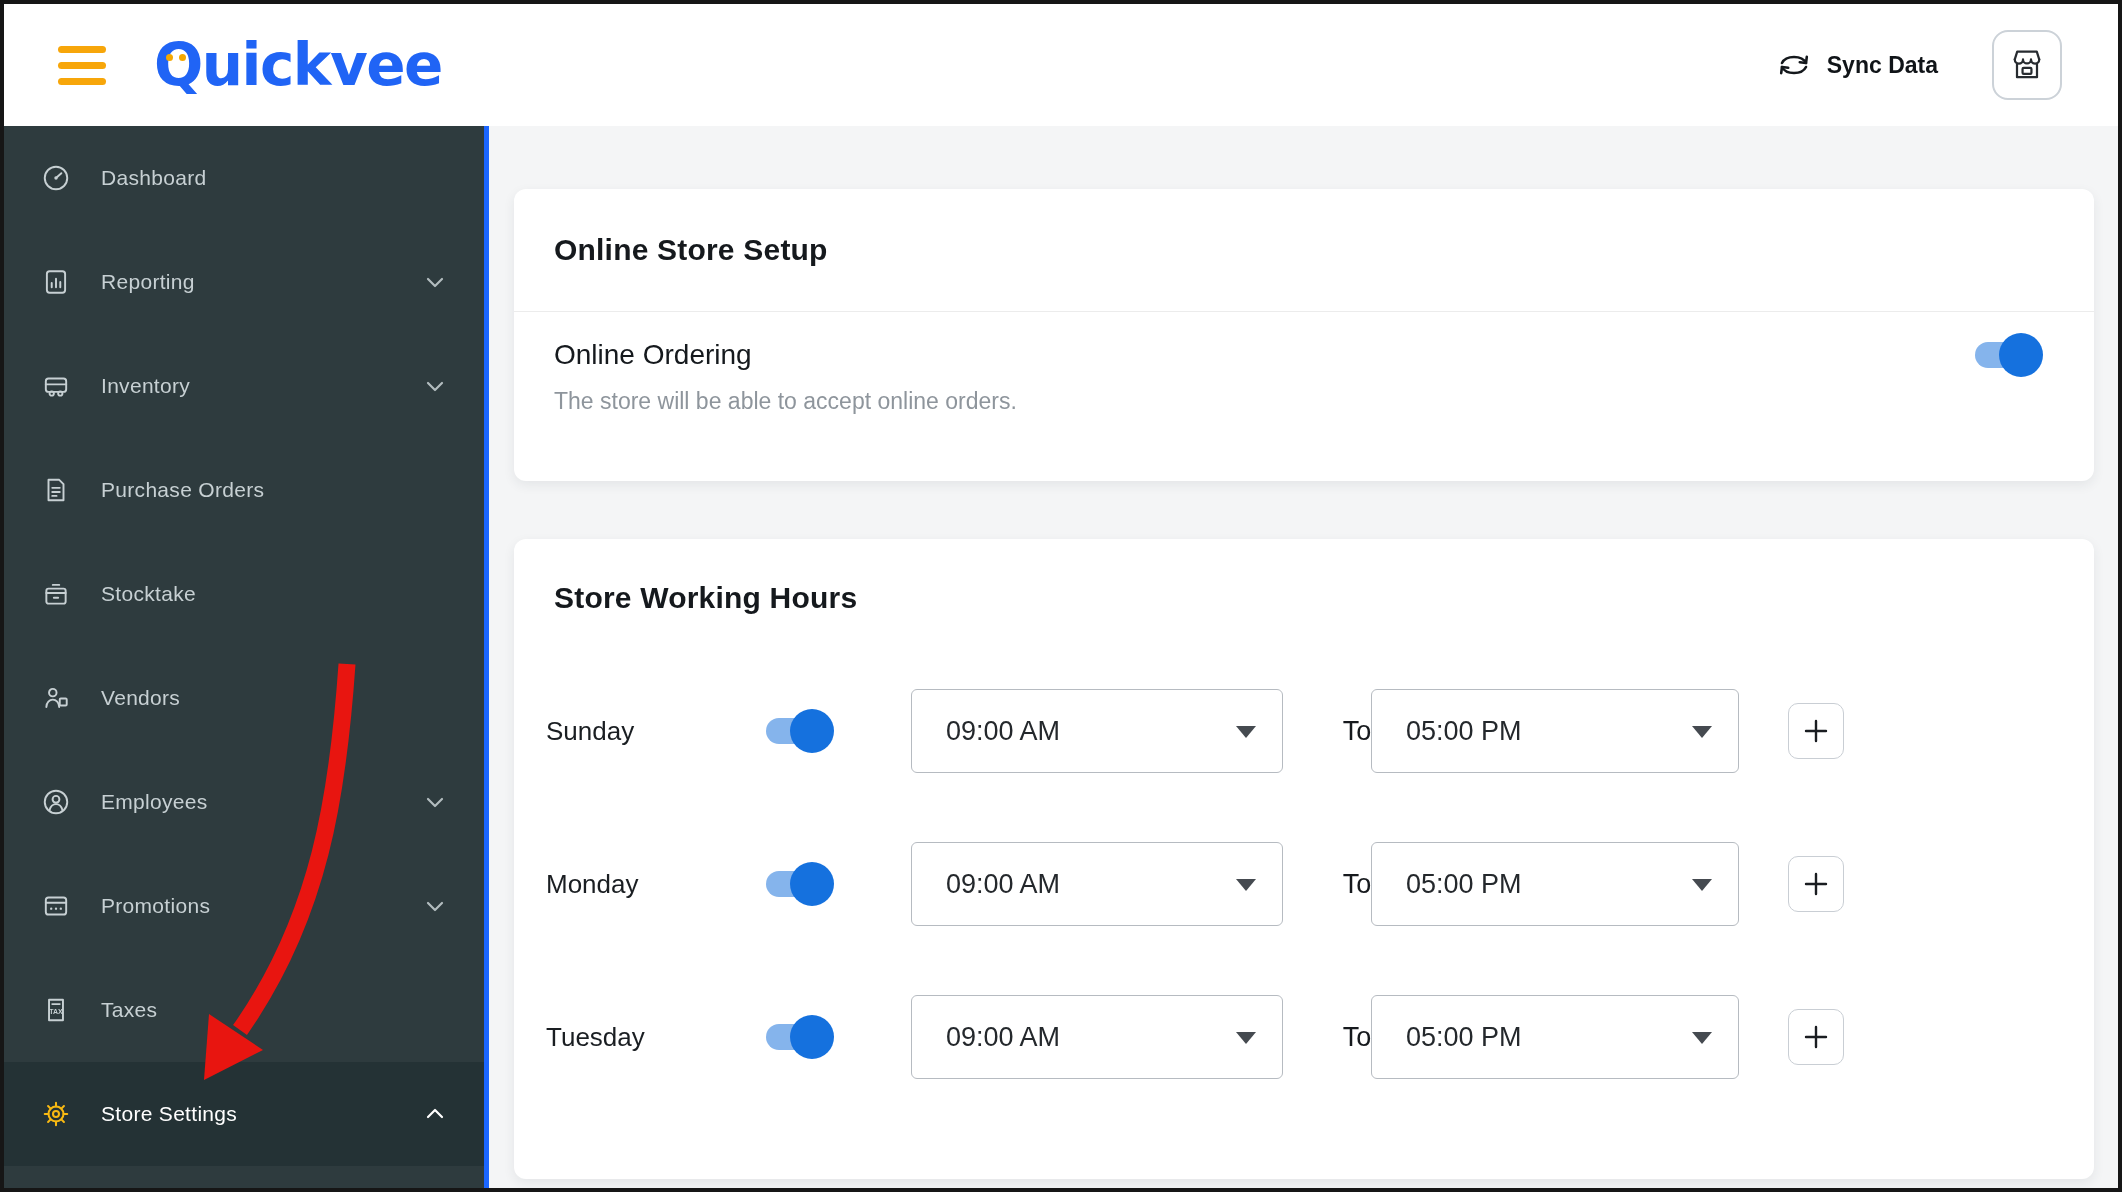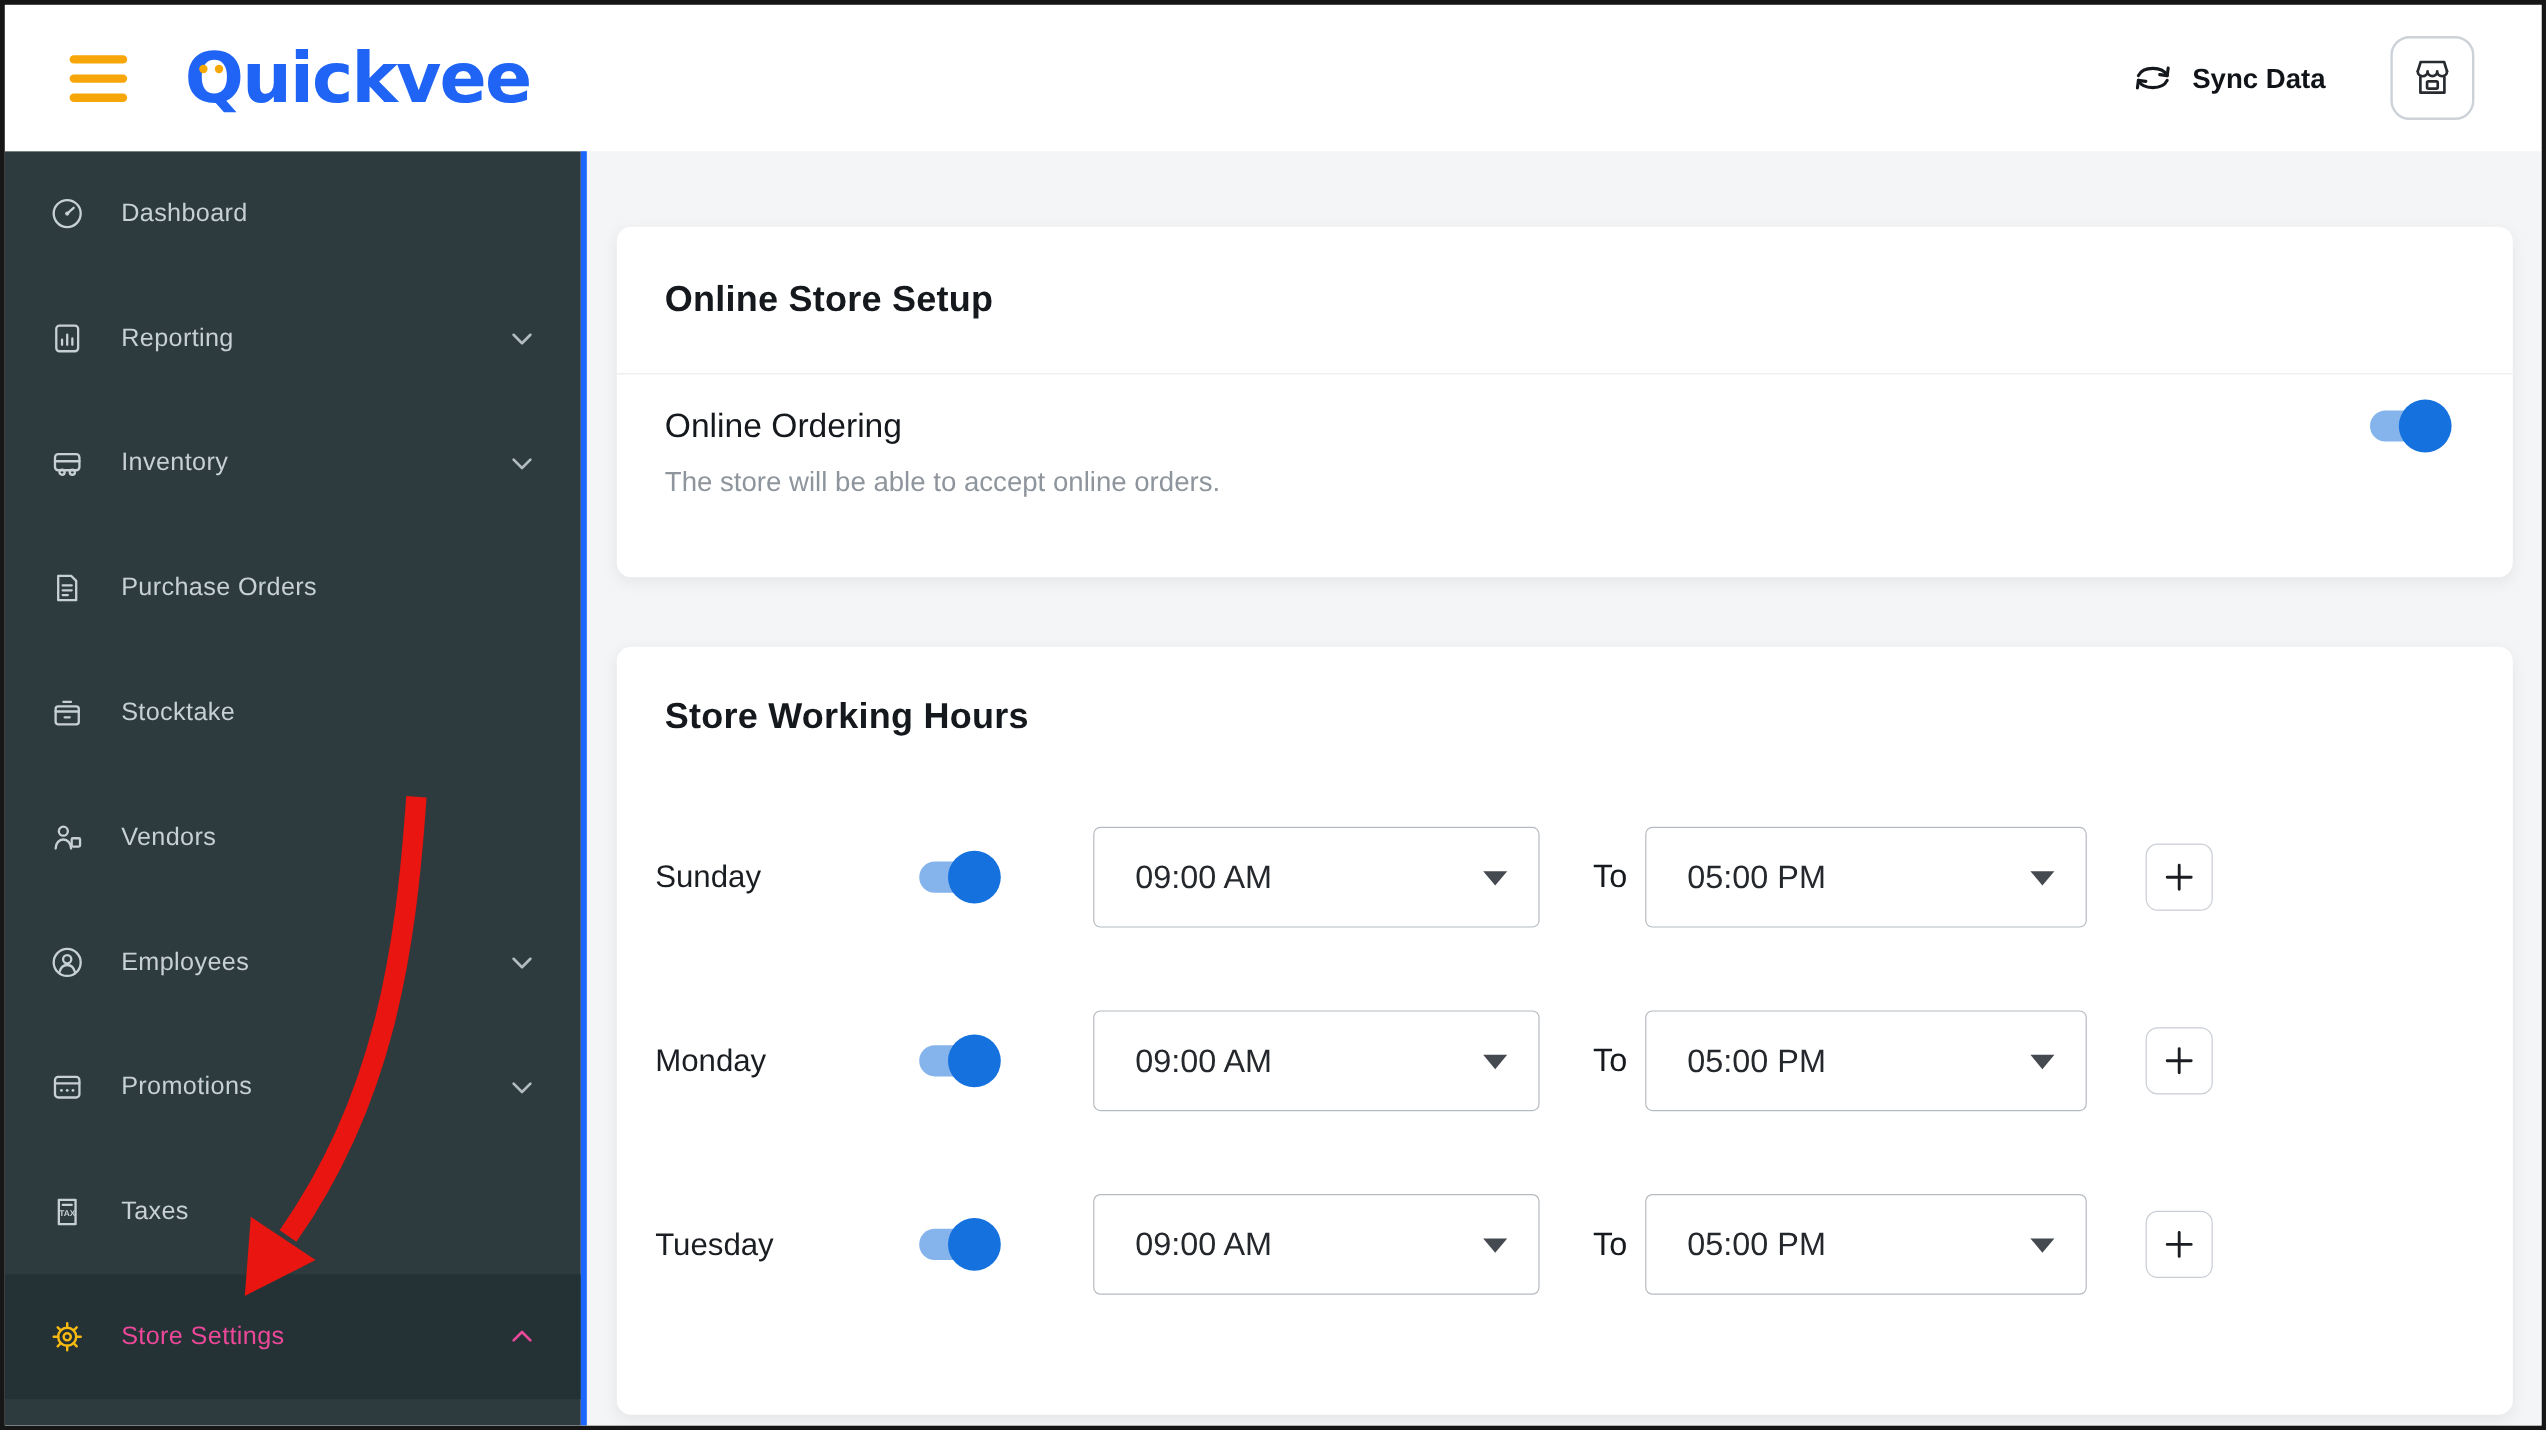--- a/index.html
+++ b/index.html
@@ -22,21 +22,21 @@
              display:flex;align-items:center;justify-content:center;cursor:pointer;}
 
   
   .sidebar{position:absolute;top:122px;left:0;width:480px;bottom:0;background:#2e3b3e;z-index:4;}
   .nav-item{height:104px;display:flex;align-items:center;padding:0 36px 0 34px;color:#c7d0d3;cursor:pointer;}
   .nav-icon{width:36px;display:flex;justify-content:center;align-items:center;}
   .nav-label{margin-left:27px;font-size:21px;letter-spacing:.3px;}
   .chev{margin-left:auto;color:#b2bcbf;display:flex;}
   .chev.up svg{transform:rotate(180deg);}
   .nav-item.active{background:#243235;color:#f8b912;}
-  .nav-item.active .nav-label,.nav-item.active .chev{color:#ec4899;}
+  .nav-item.active .nav-label,.nav-item.active .chev{color:#ffffff;}
 
   .accent{position:absolute;left:480px;top:122px;width:5px;bottom:0;background:#1b66ff;z-index:6;}
 
   
   .main{position:absolute;left:485px;top:122px;right:0;bottom:0;background:#f4f5f6;z-index:3;}
   .card{position:absolute;left:25px;width:1580px;background:#fff;border-radius:12px;box-shadow:0 4px 12px rgba(40,50,60,.08);}
   .card-setup{top:63px;height:292px;}
   .card-header{height:122px;display:flex;align-items:center;padding:0 40px;border-bottom:1px solid #ececec;}
   h2{margin:0;font-size:30px;font-weight:700;color:#15191d;letter-spacing:.2px;}
   .setup-body{padding:27px 55px 0 40px;}
@@ -53,21 +53,21 @@
   .row-sun{top:150px}.row-mon{top:303px}.row-tue{top:456px}
   .day{position:absolute;left:32px;top:50%;transform:translateY(-50%);font-size:26px;color:#1a1e22;}
   .row-toggle{position:absolute;left:252px;top:50%;margin-top:-13px;}
   .select{position:absolute;top:0;height:84px;background:#fff;border:1.5px solid #b6bbc1;border-radius:6px;
           display:flex;align-items:center;padding-left:34px;box-sizing:border-box;cursor:pointer;
           font-size:27px;color:#24282c;}
   .select .caret{position:absolute;right:26px;top:50%;margin-top:-5px;width:0;height:0;
                  border-left:10px solid transparent;border-right:10px solid transparent;border-top:12px solid #454a50;}
   .sel-open{left:397px;width:372px;}
   .sel-close{left:857px;width:368px;}
-  .to{position:absolute;left:796px;width:46px;text-align:right;top:50%;transform:translateY(-50%);font-size:27px;color:#16191d;}
+  .to{position:absolute;left:820px;width:46px;text-align:center;top:50%;transform:translateY(-50%);font-size:27px;color:#16191d;}
   .plus-btn{position:absolute;left:1274px;top:14px;width:56px;height:56px;border:1.5px solid #c9ced4;border-radius:10px;
             background:#fff;display:flex;align-items:center;justify-content:center;cursor:pointer;}
 
   
   .bottom-bar{position:absolute;left:485px;right:0;top:1069px;bottom:0;background:#fff;
               box-shadow:0 -4px 10px rgba(0,0,0,.07);z-index:20;}
   .update-btn{position:absolute;right:40px;top:18px;width:268px;height:78px;background:#1765f6;color:#fff;border:none;
               border-radius:8px;font-size:28px;font-family:inherit;cursor:pointer;}
 
   .annotation{position:absolute;left:0;top:0;width:2114px;height:1184px;z-index:50;pointer-events:none;}

